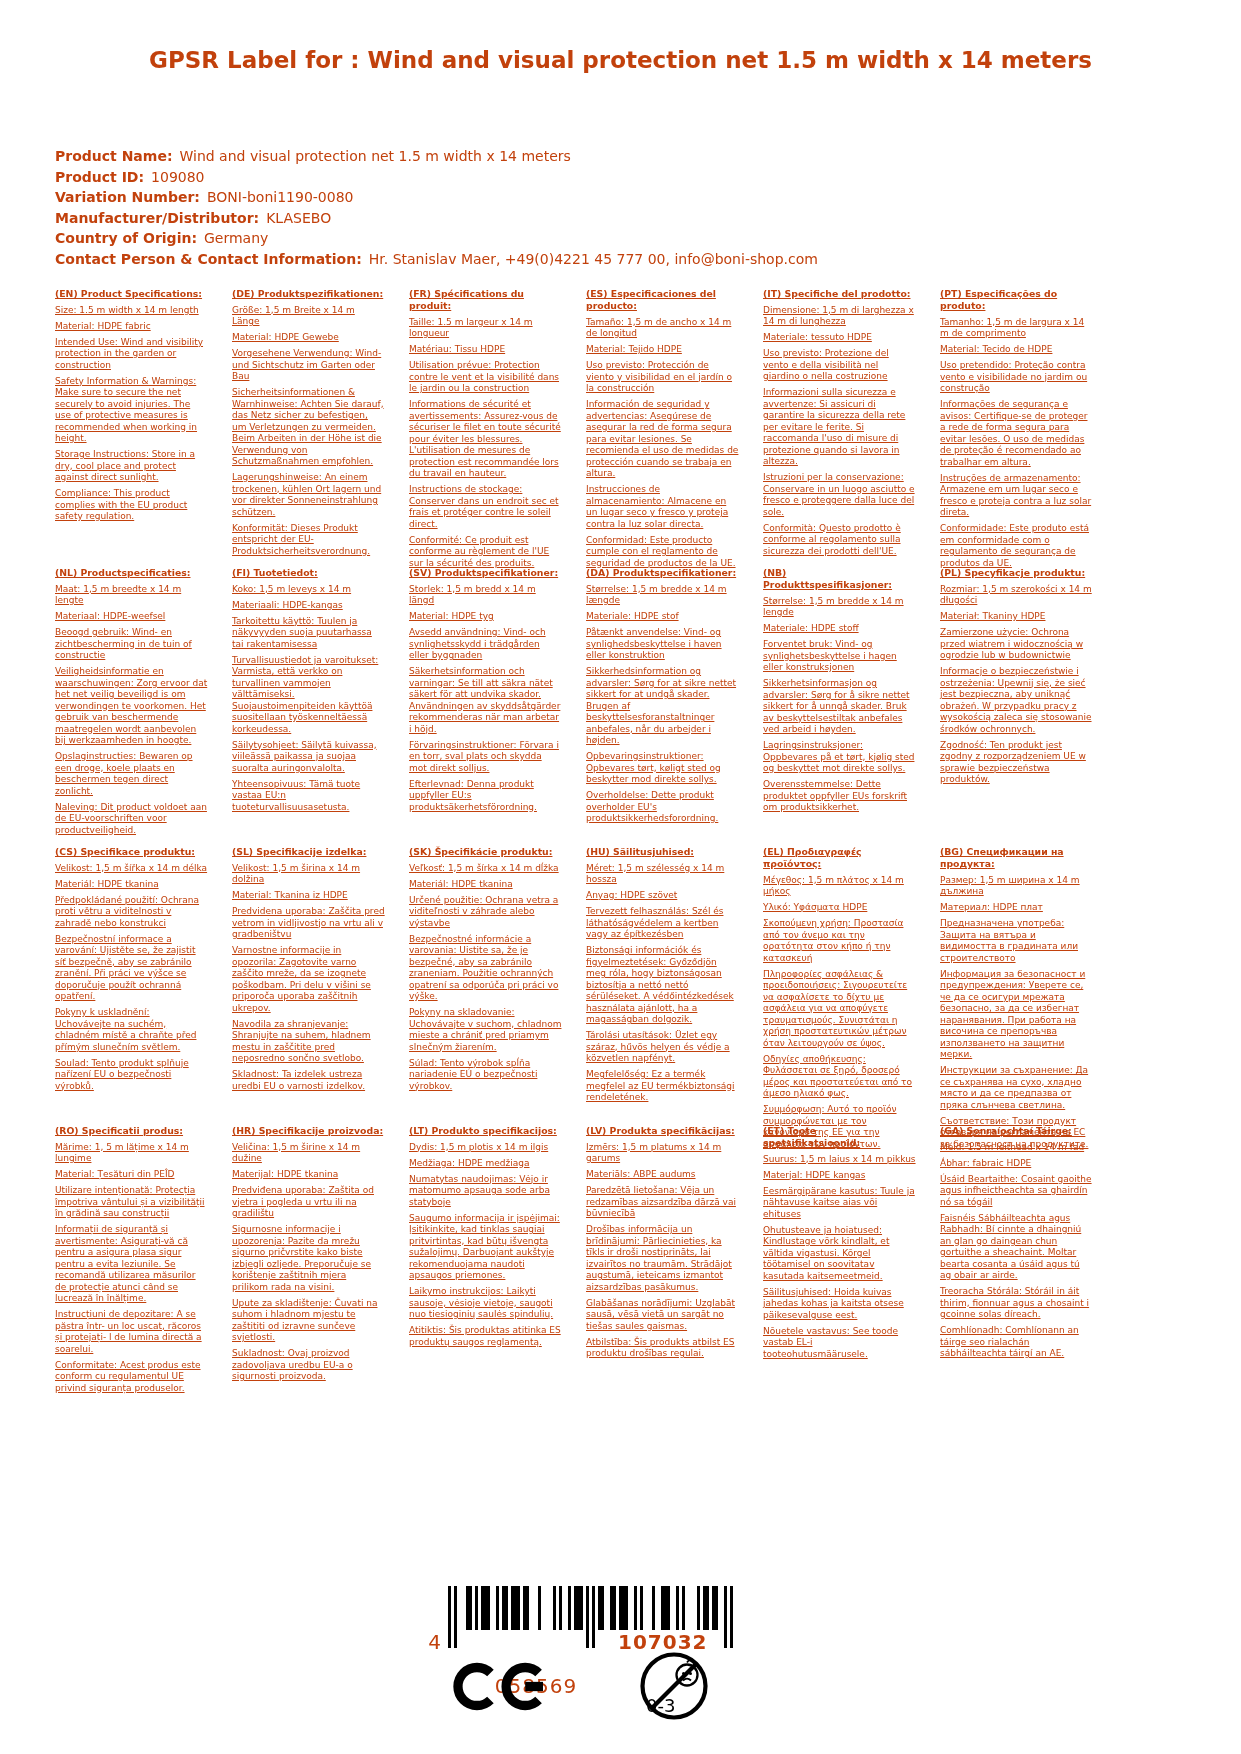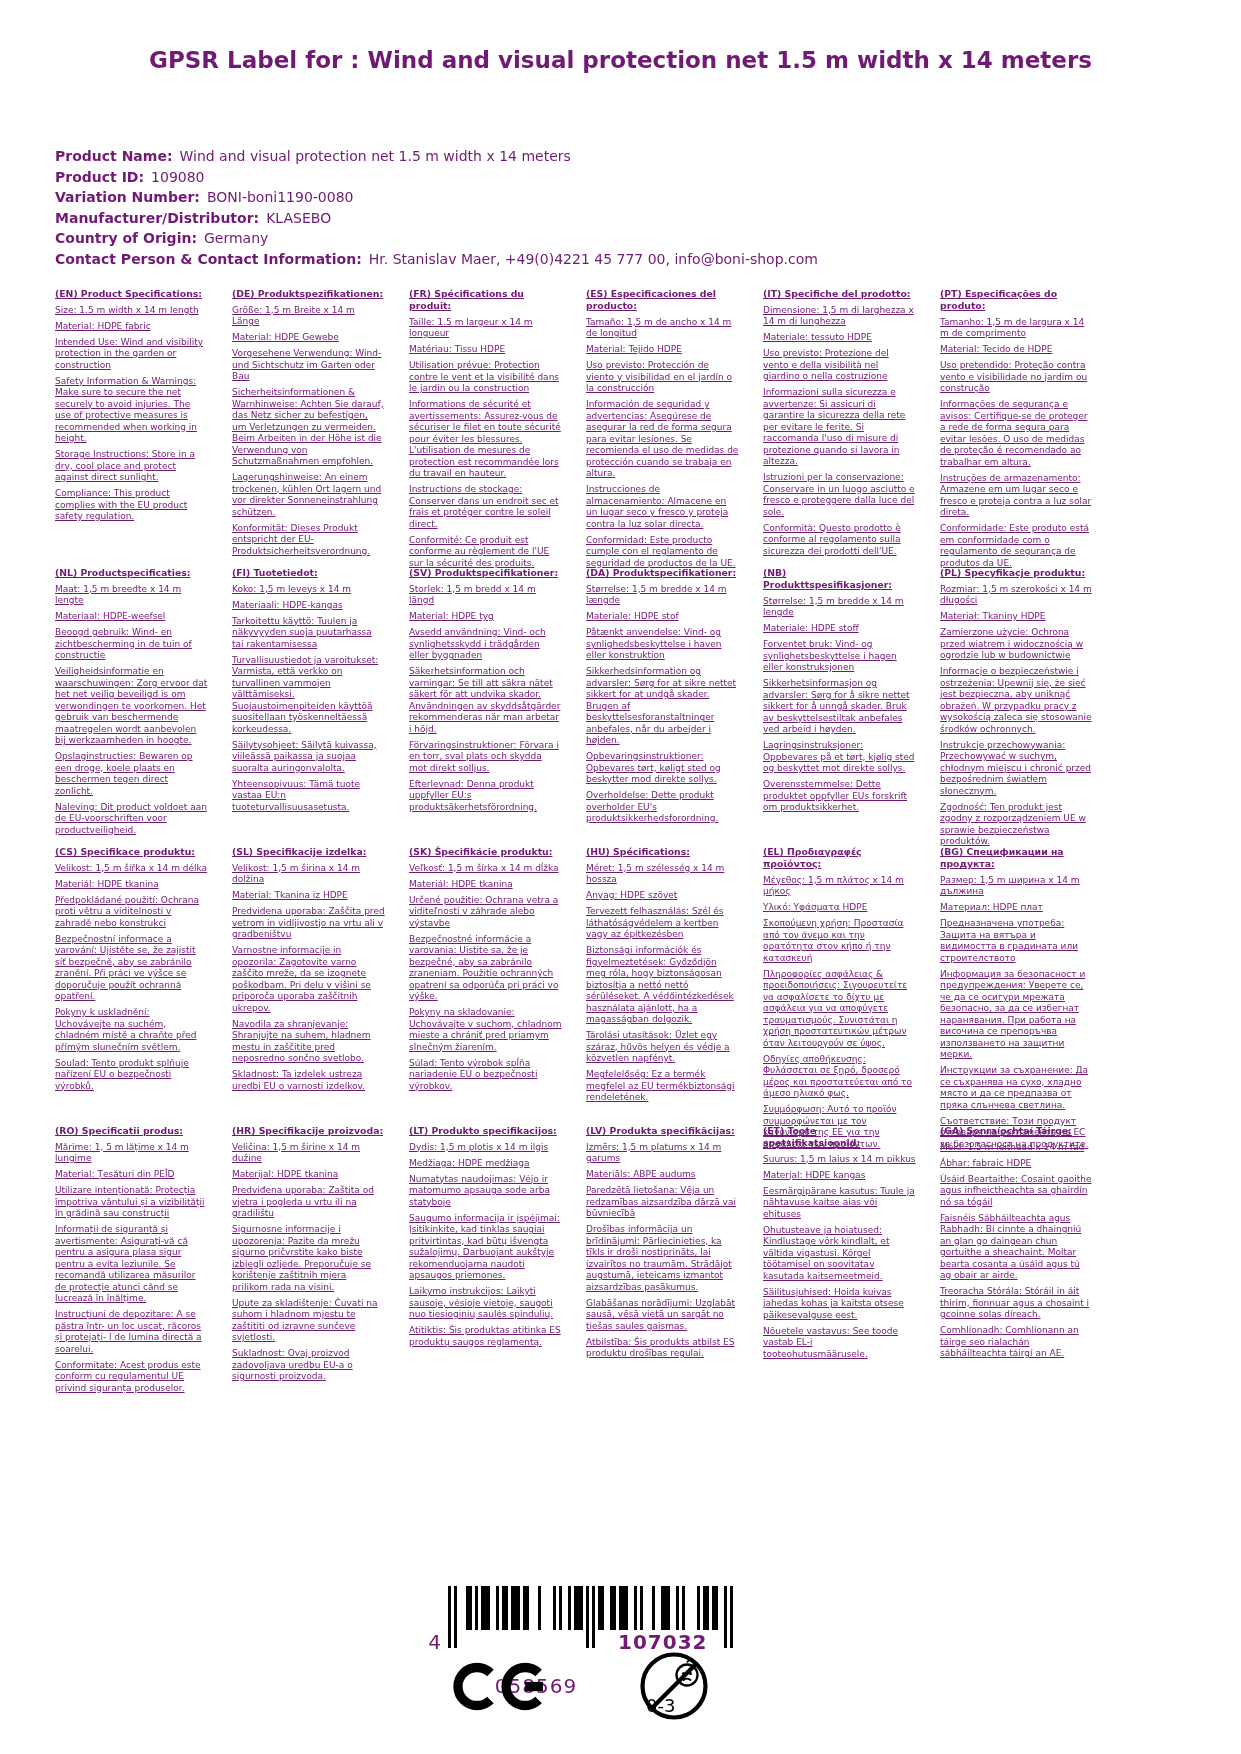--- a/index.html
+++ b/index.html
@@ -1,18 +1,18 @@
 <!DOCTYPE html>
 <html><head>
 <meta charset="utf-8">
 <style>
   html,body { margin:0; padding:0; background:#ffffff; }
   .page {
     position:relative; width:1241px; height:1754px; background:#ffffff;
-    font-family:"DejaVu Sans", sans-serif; color:#701a75; overflow:hidden;
+    font-family:"DejaVu Sans", sans-serif; color:#c2410c; overflow:hidden;
   }
   .page-title {
     position:absolute; top:44px; left:120px; width:1001px; margin:0;
     text-align:center; font-size:23px; font-weight:bold; line-height:33px;
   }
   .product-info { position:absolute; top:146px; left:55px; font-size:14px; line-height:20.5px; }
   .info-row { white-space:nowrap; }
   .info-label { font-weight:bold;text-align:right; }
   .info-value { margin-left:7px; }
   .language-grid {
@@ -158,21 +158,20 @@
         <p class="block-par">Sikkerhetsinformasjon og advarsler: Sørg for å sikre nettet sikkert for å unngå skader. Bruk av beskyttelsestiltak anbefales ved arbeid i høyden.</p>
         <p class="block-par">Lagringsinstruksjoner: Oppbevares på et tørt, kjølig sted og beskyttet mot direkte sollys.</p>
         <p class="block-par">Overensstemmelse: Dette produktet oppfyller EUs forskrift om produktsikkerhet.</p>
       </div>
       <div class="lang-block">
     <div class="block-heading">(PL) Specyfikacje produktu:</div>
   <p class="block-par">Rozmiar: 1,5 m szerokości x 14 m długości</p>
         <p class="block-par">Materiał: Tkaniny HDPE</p>
         <p class="block-par">Zamierzone użycie: Ochrona przed wiatrem i widocznością w ogrodzie lub w budownictwie</p>
         <p class="block-par">Informacje o bezpieczeństwie i ostrzeżenia: Upewnij się, że sieć jest bezpieczna, aby uniknąć obrażeń. W przypadku pracy z wysokością zaleca się stosowanie środków ochronnych.</p>
-        <p class="block-par">Instrukcje przechowywania: Przechowywać w suchym, chłodnym miejscu i chronić przed bezpośrednim światłem słonecznym.</p>
         <p class="block-par">Zgodność: Ten produkt jest zgodny z rozporządzeniem UE w sprawie bezpieczeństwa produktów.</p>
       </div>
       <div class="lang-block">
     <div class="block-heading">(CS) Specifikace produktu:</div>
   <p class="block-par">Velikost: 1,5 m šířka x 14 m délka</p>
         <p class="block-par">Materiál: HDPE tkanina</p>
         <p class="block-par">Předpokládané použití: Ochrana proti větru a viditelnosti v zahradě nebo konstrukci</p>
         <p class="block-par">Bezpečnostní informace a varování: Ujistěte se, že zajistit síť bezpečně, aby se zabránilo zranění. Při práci ve výšce se doporučuje použít ochranná opatření.</p>
         <p class="block-par">Pokyny k uskladnění: Uchovávejte na suchém, chladném místě a chraňte před přímým slunečním světlem.</p>
         <p class="block-par">Soulad: Tento produkt splňuje nařízení EU o bezpečnosti výrobků.</p>
@@ -189,21 +188,21 @@
       <div class="lang-block">
     <div class="block-heading">(SK) Špecifikácie produktu:</div>
   <p class="block-par">Veľkosť: 1,5 m šírka x 14 m dĺžka</p>
         <p class="block-par">Materiál: HDPE tkanina</p>
         <p class="block-par">Určené použitie: Ochrana vetra a viditeľnosti v záhrade alebo výstavbe</p>
         <p class="block-par">Bezpečnostné informácie a varovania: Uistite sa, že je bezpečné, aby sa zabránilo zraneniam. Použitie ochranných opatrení sa odporúča pri práci vo výške.</p>
         <p class="block-par">Pokyny na skladovanie: Uchovávajte v suchom, chladnom mieste a chrániť pred priamym slnečným žiarením.</p>
         <p class="block-par">Súlad: Tento výrobok spĺňa nariadenie EÚ o bezpečnosti výrobkov.</p>
       </div>
       <div class="lang-block">
-    <div class="block-heading">(HU) Spécifications:</div>
+    <div class="block-heading">(HU) Säilitusjuhised:</div>
   <p class="block-par">Méret: 1,5 m szélesség x 14 m hossza</p>
         <p class="block-par">Anyag: HDPE szövet</p>
         <p class="block-par">Tervezett felhasználás: Szél és láthatóságvédelem a kertben vagy az építkezésben</p>
         <p class="block-par">Biztonsági információk és figyelmeztetések: Győződjön meg róla, hogy biztonságosan biztosítja a nettó nettó sérüléseket. A védőintézkedések használata ajánlott, ha a magasságban dolgozik.</p>
         <p class="block-par">Tárolási utasítások: Üzlet egy száraz, hűvös helyen és védje a közvetlen napfényt.</p>
         <p class="block-par">Megfelelőség: Ez a termék megfelel az EU termékbiztonsági rendeletének.</p>
       </div>
       <div class="lang-block">
     <div class="block-heading">(EL) Προδιαγραφές προϊόντος:</div>
   <p class="block-par">Μέγεθος: 1,5 m πλάτος x 14 m μήκος</p>

